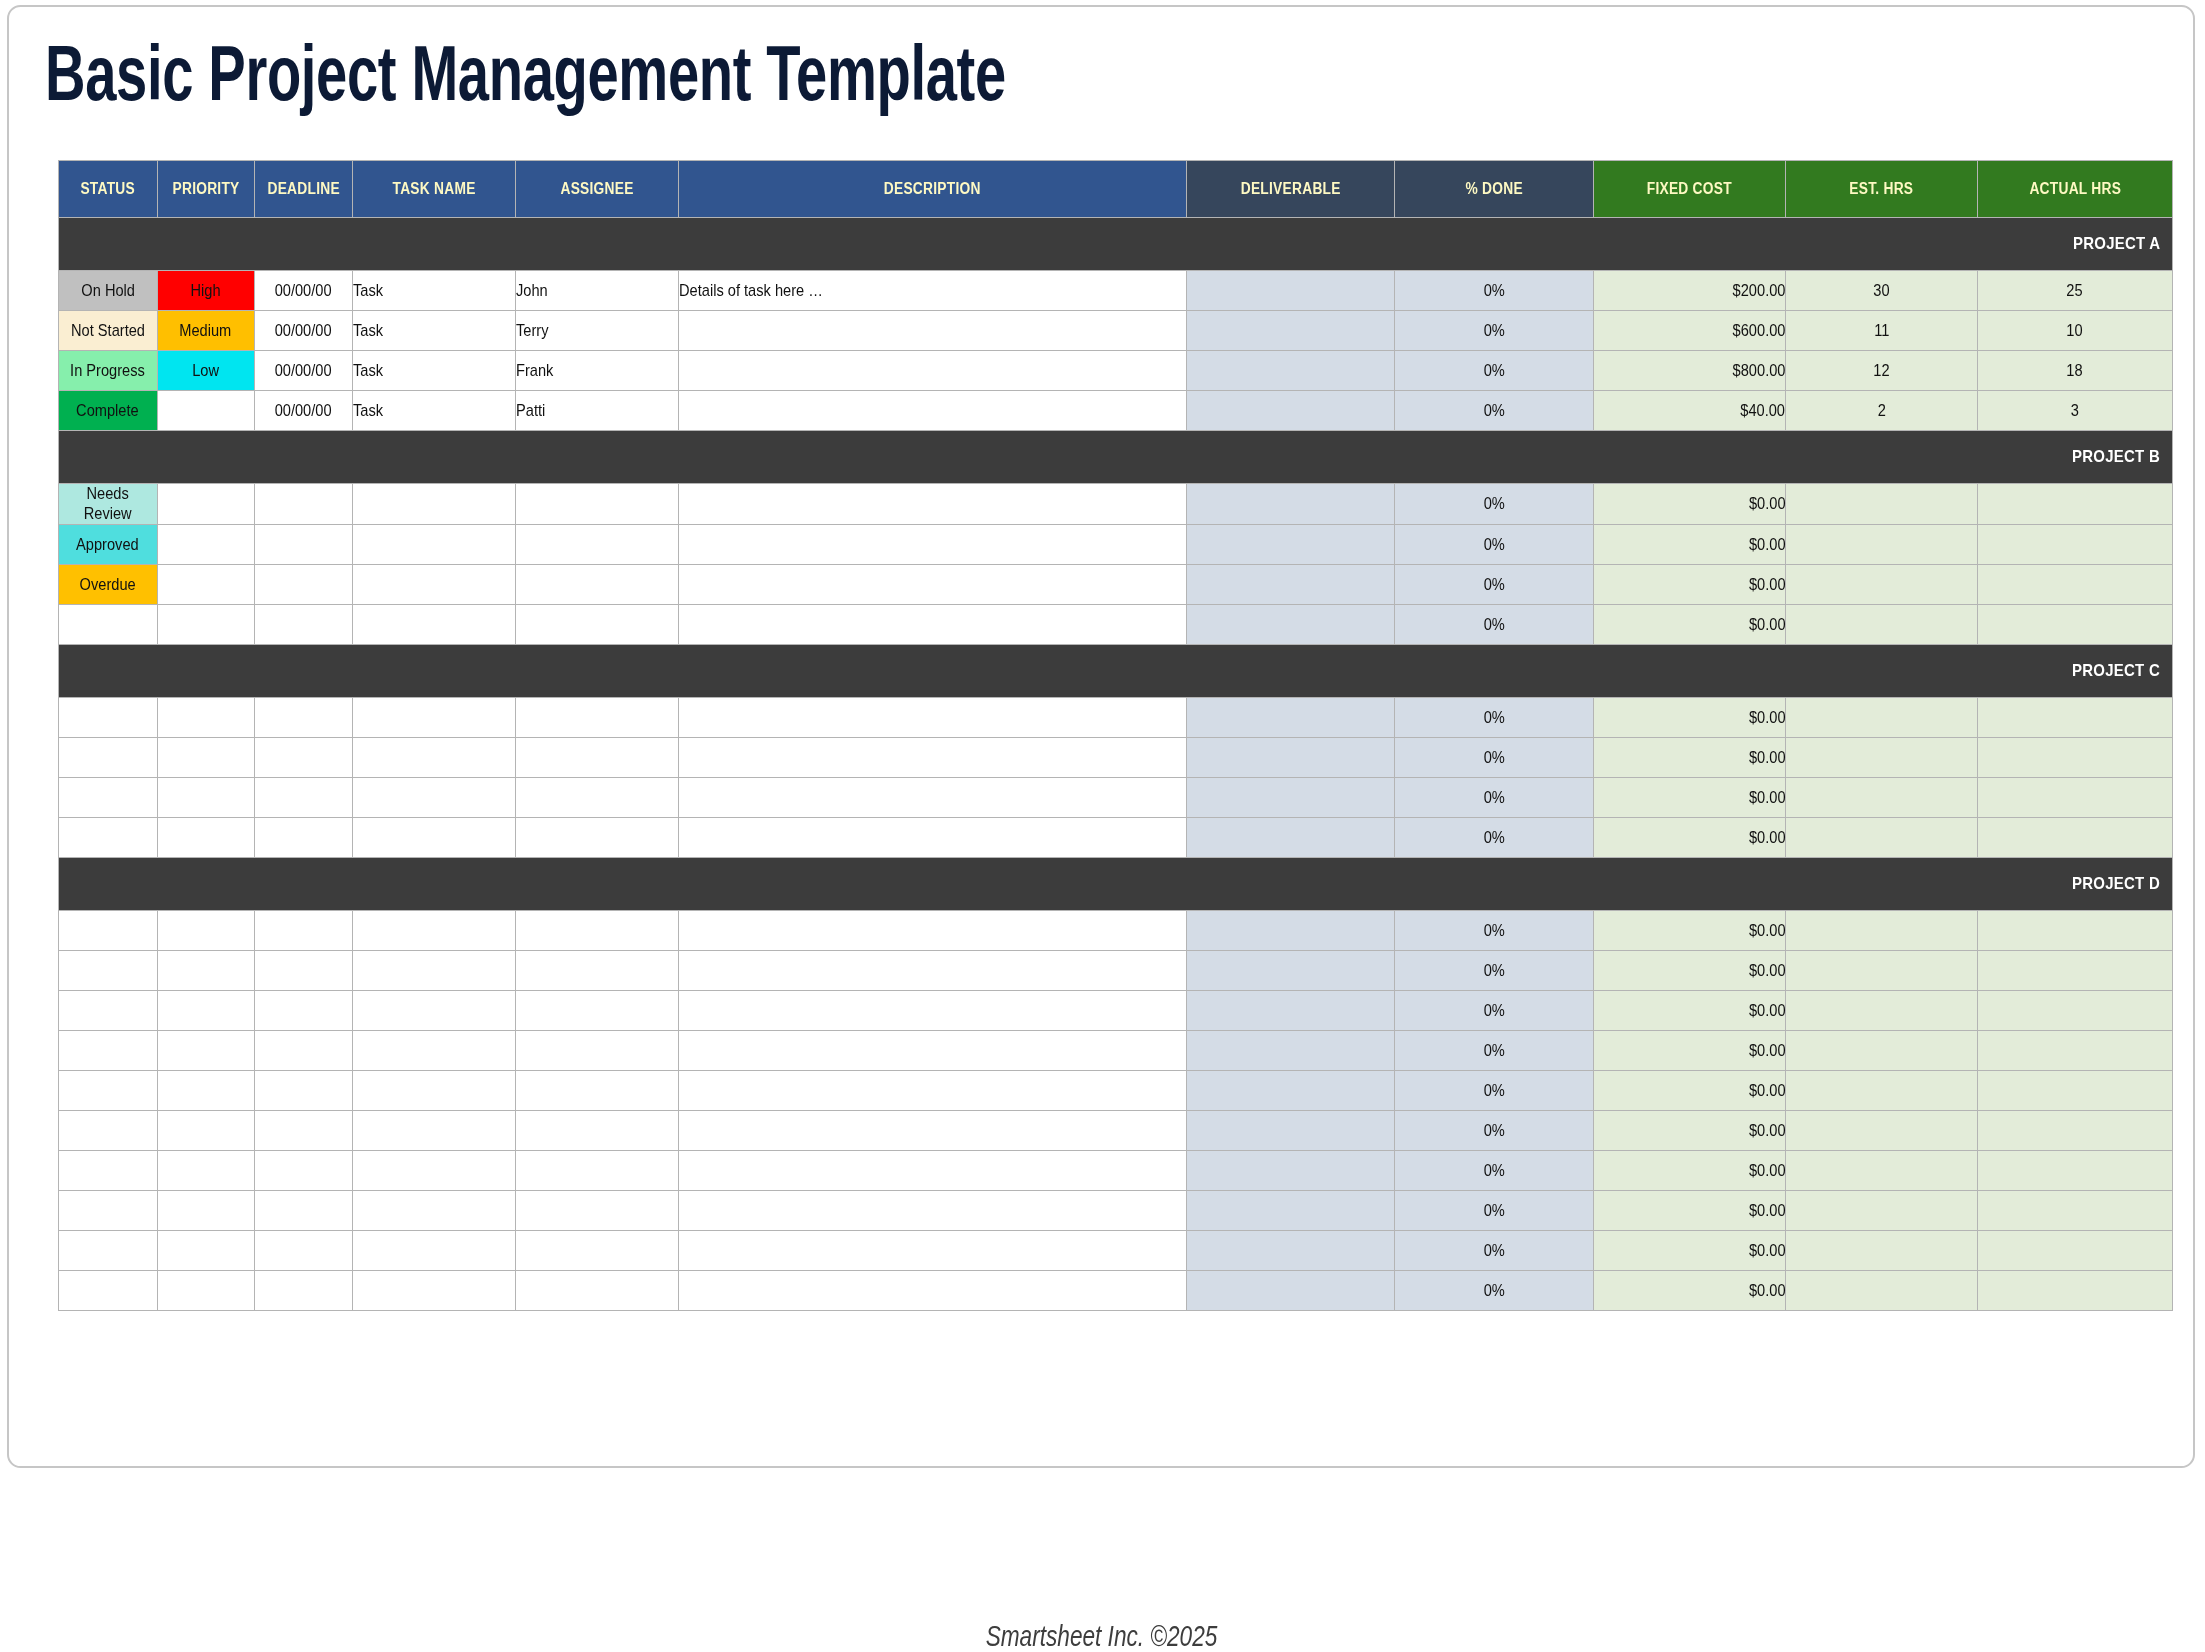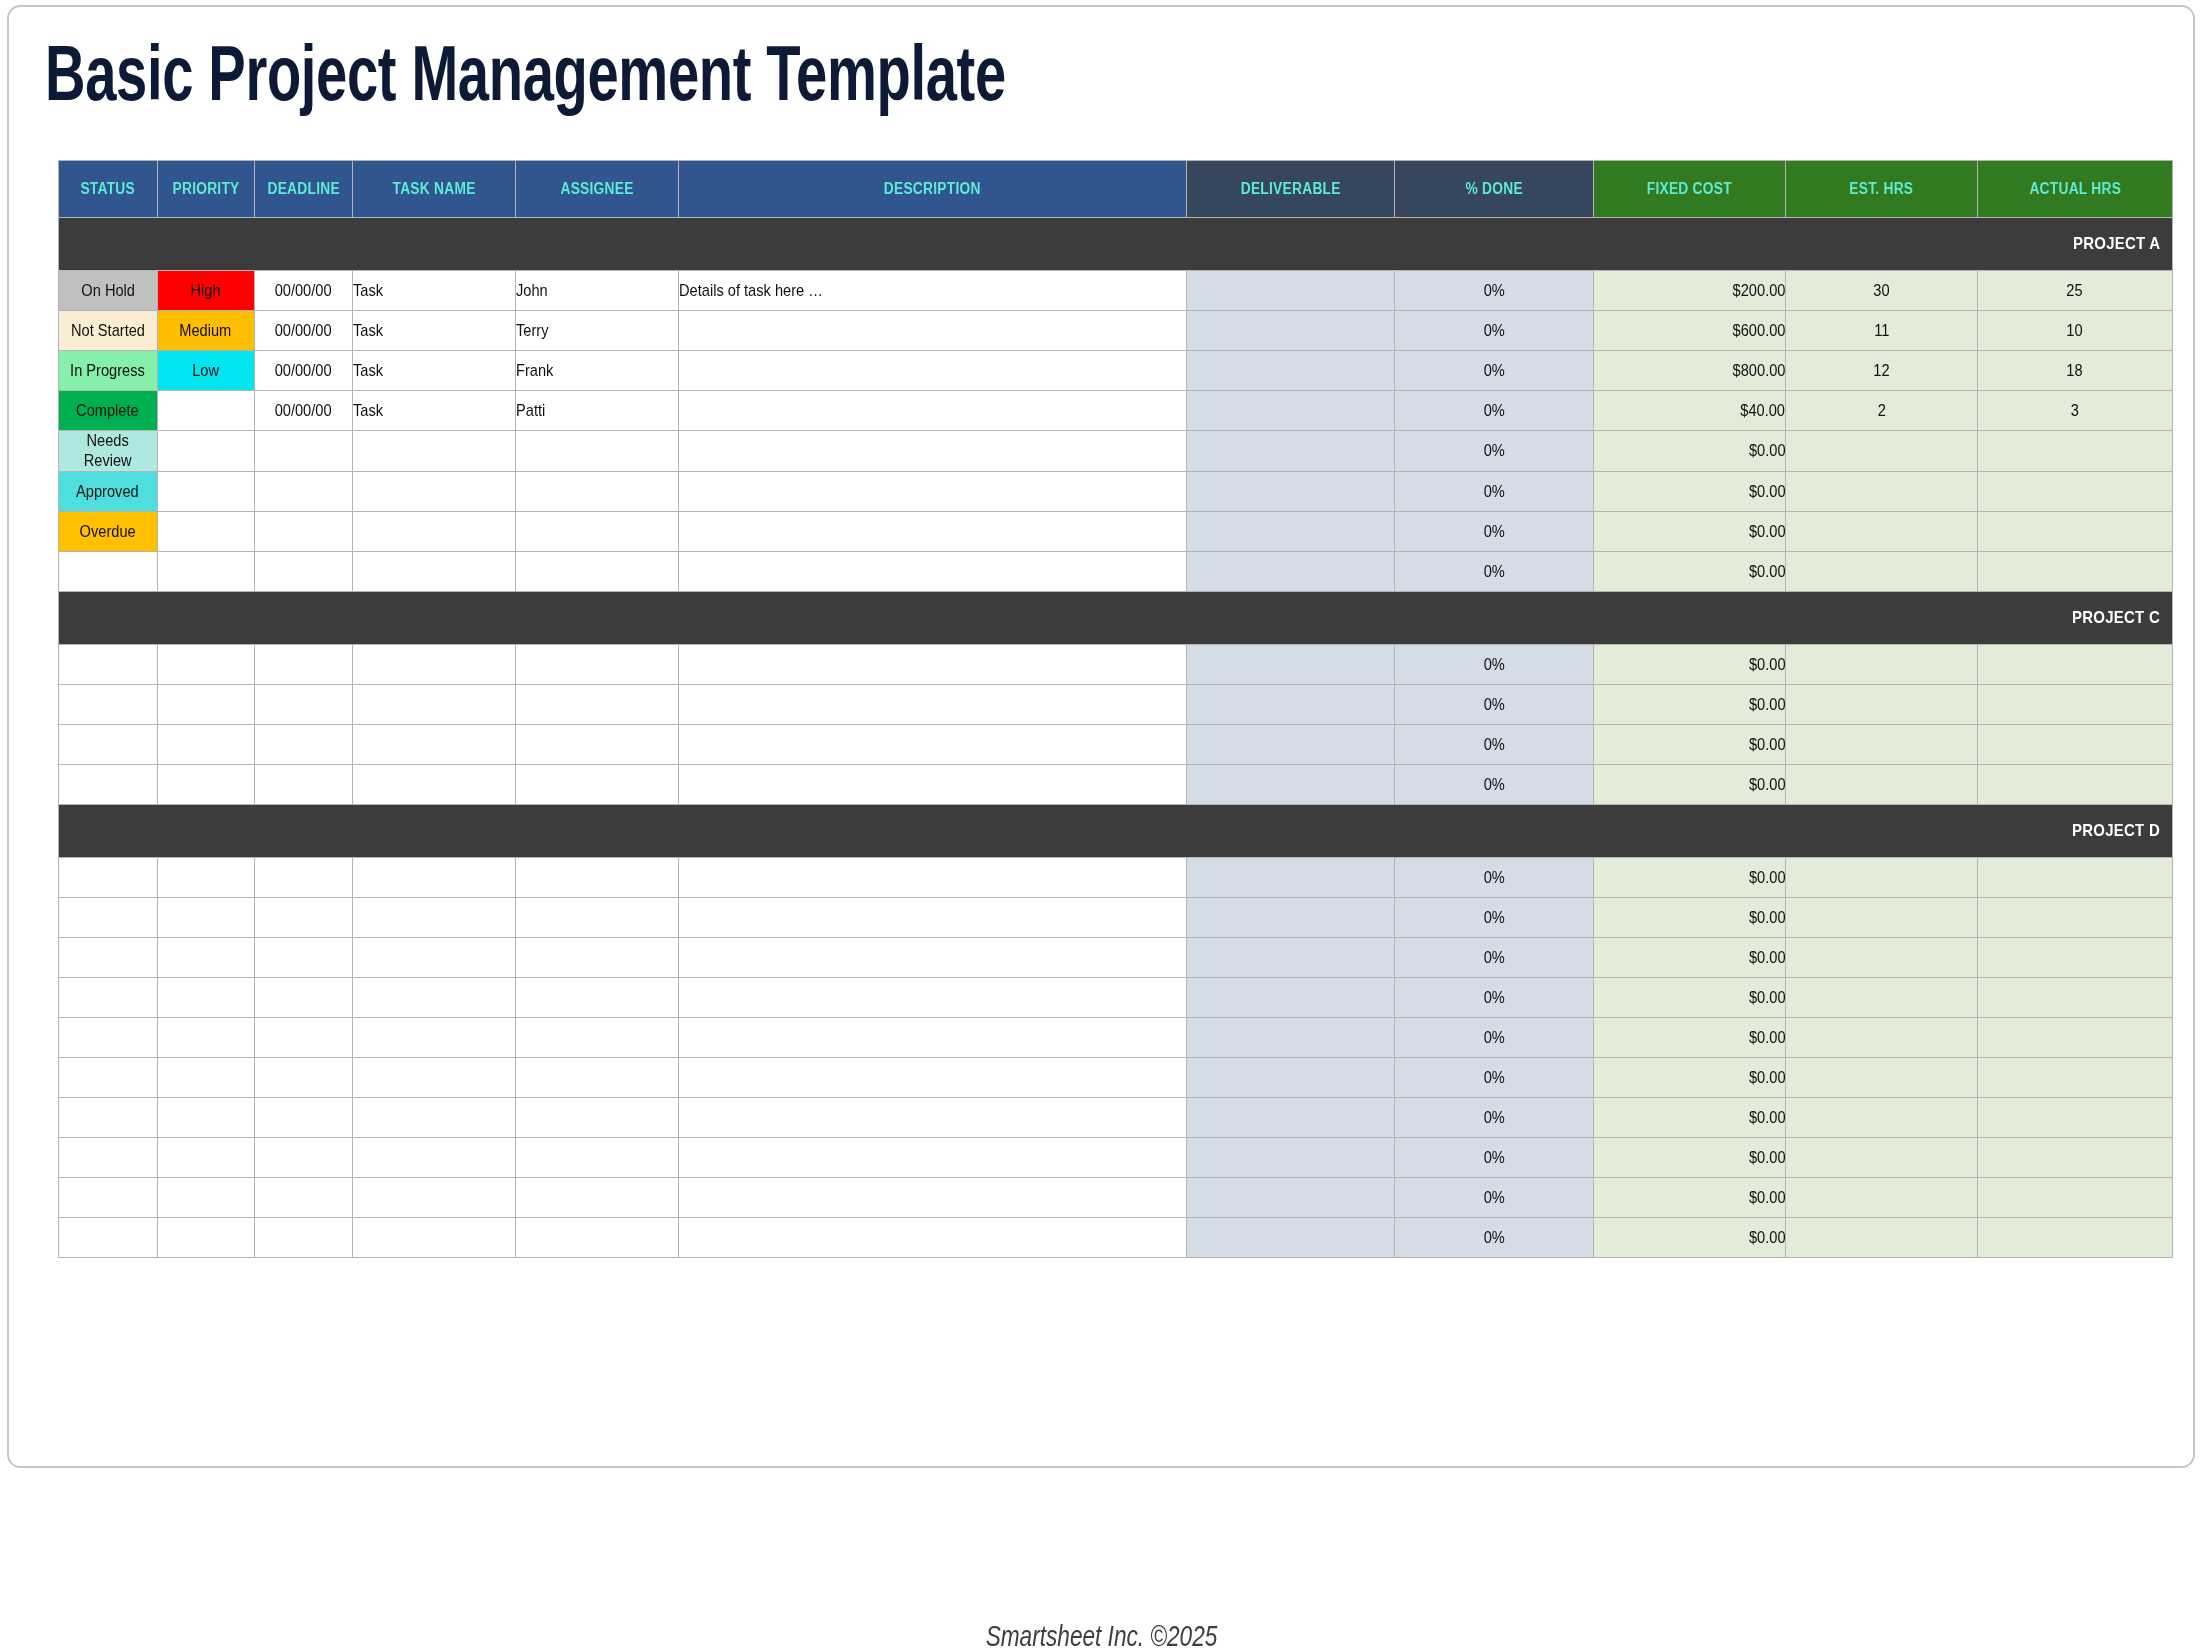--- a/index.html
+++ b/index.html
@@ -72,21 +72,21 @@
     transform: scaleX(0.82);
   }
   .grp-wrap { display: block; transform: scaleX(0.82); }
   .grp-details { background: #1e355e; }
   .grp-deliv   { background: #2c3647; }
   .grp-cost    { background: #28501a; }
 
   
   .colh {
     height: 57px;
-    color: #5eead4;
+    color: #fef9c3;
     font-size: 16px;
     font-weight: bold;
     text-align: center;
     letter-spacing: 0.3px;
   }
   .colh span { display: block; transform: scaleX(0.86); }
   .colh-blue  { background: #31558f; }
   .colh-slate { background: #36465c; }
   .colh-green { background: #327a1f; }
 
@@ -241,20 +241,23 @@
           <td class="c-center"><span class="cell-txt">00/00/00</span></td>
           <td class="c-left"><span class="cell-txt">Task</span></td>
           <td class="c-left"><span class="cell-txt">Patti</span></td>
           <td class="c-left"><span class="cell-txt"></span></td>
           <td class="c-center tint-deliv"><span class="cell-txt"></span></td>
           <td class="c-center tint-deliv"><span class="cell-txt">0%</span></td>
           <td class="c-right tint-cost"><span class="cell-txt">$40.00</span></td>
           <td class="c-center tint-cost"><span class="cell-txt">2</span></td>
           <td class="c-center tint-cost"><span class="cell-txt">3</span></td>
         </tr>
+        <tr class="proj-band">
+          <td colspan="11"><span>PROJECT B</span></td>
+        </tr>
         <tr class="data-row">
           <td class="c-center" style="background: rgb(174, 232, 224);"><span class="cell-txt">Needs Review</span></td>
           <td class="c-center"><span class="cell-txt"></span></td>
           <td class="c-center"><span class="cell-txt"></span></td>
           <td class="c-left"><span class="cell-txt"></span></td>
           <td class="c-left"><span class="cell-txt"></span></td>
           <td class="c-left"><span class="cell-txt"></span></td>
           <td class="c-center tint-deliv"><span class="cell-txt"></span></td>
           <td class="c-center tint-deliv"><span class="cell-txt">0%</span></td>
           <td class="c-right tint-cost"><span class="cell-txt">$0.00</span></td>

